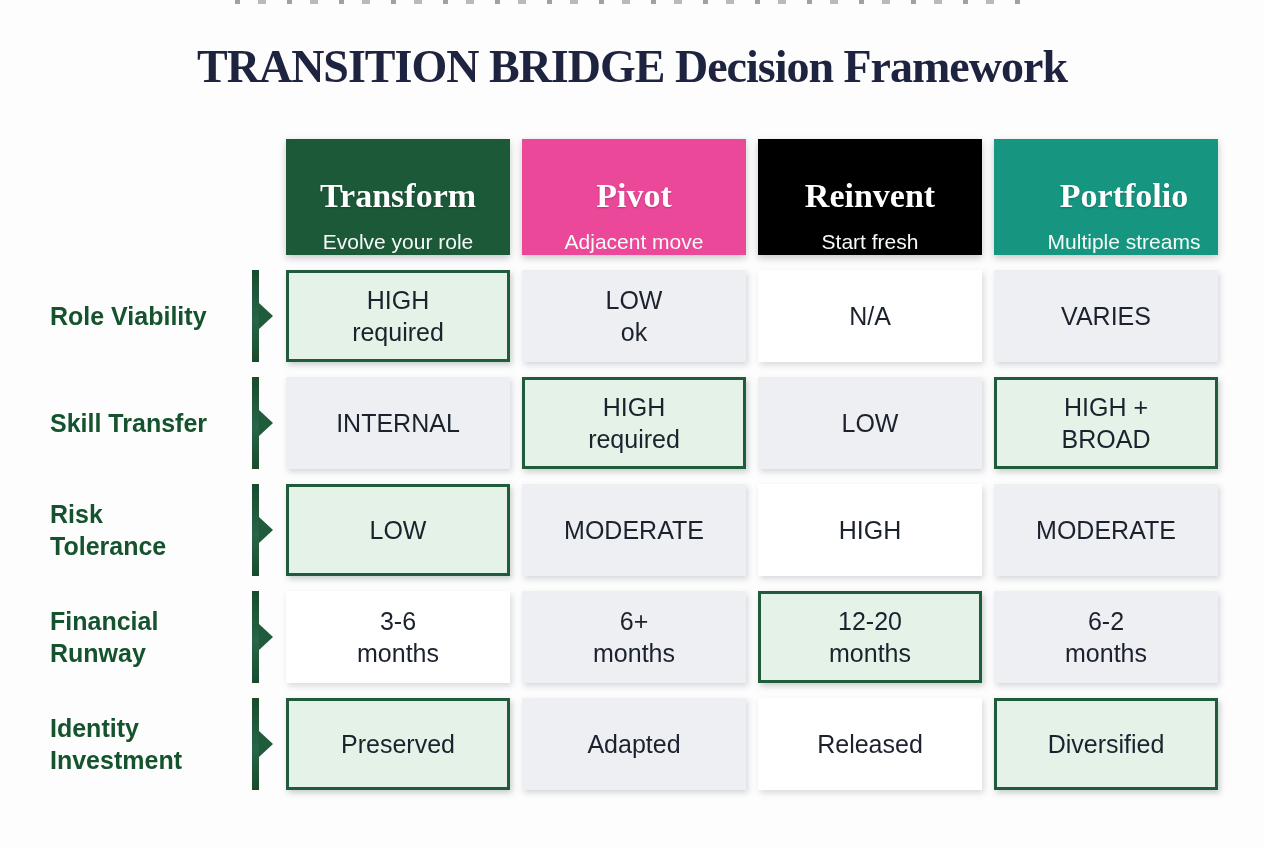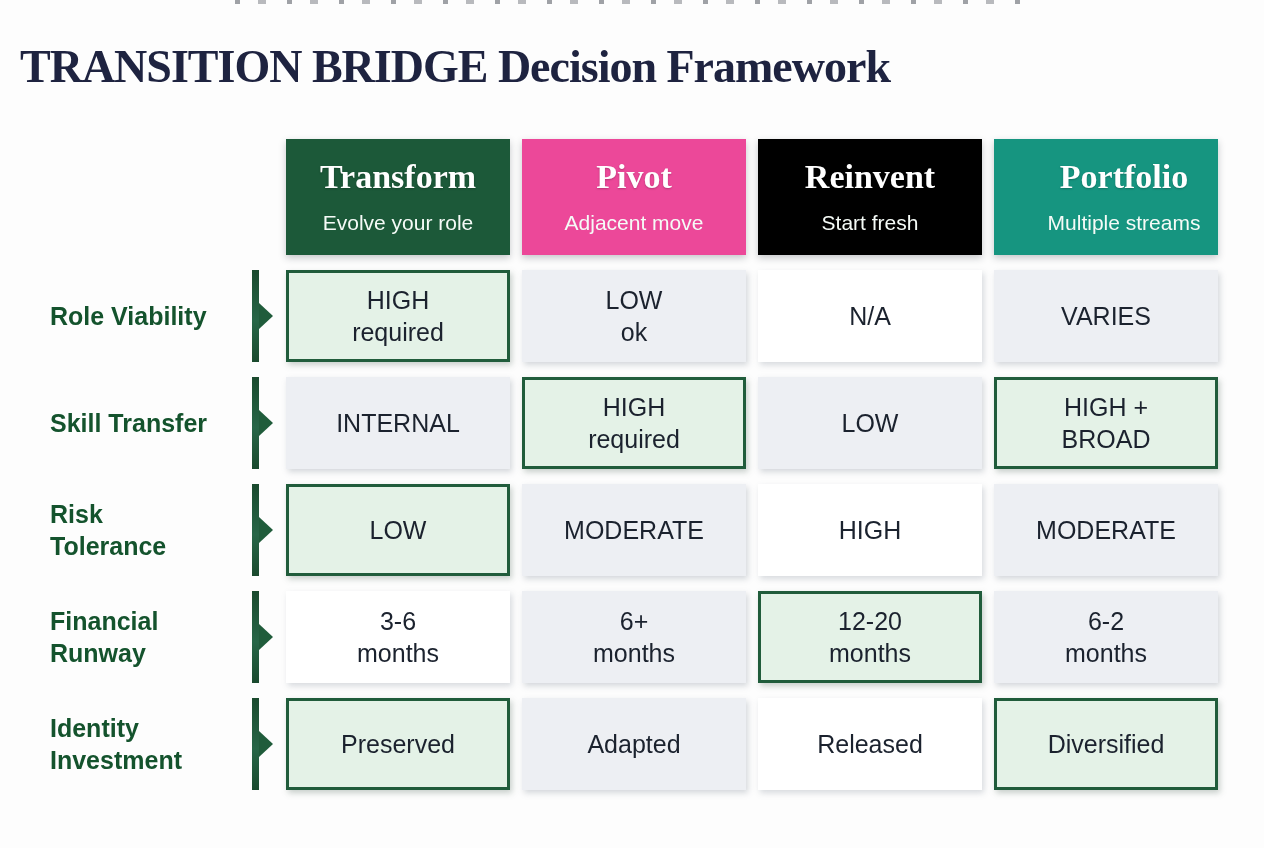--- a/index.html
+++ b/index.html
@@ -13,38 +13,39 @@
   }
   .top-noise{
     position:absolute;top:0;left:235px;width:800px;height:4px;
     background:repeating-linear-gradient(90deg,
       rgba(25,30,42,.75) 0 5px, transparent 5px 23px,
       rgba(25,30,42,.55) 23px 31px, transparent 31px 52px);
     opacity:.55;
   }
   .title{
     margin:40px 20px 0 20px;
+    text-align:center;
     font-family:"Liberation Serif","DejaVu Serif",serif;
     font-weight:700;
     font-size:46px;
     letter-spacing:-1px;
     color:#1e2340;
   }
   .framework{
     margin:46px 0 0 50px;
     display:grid;
     grid-template-columns:186px 26px repeat(4,224px);
     grid-template-rows:116px repeat(5,92px);
     column-gap:12px;
     row-gap:15px;
     grid-auto-flow:row;
   }
   .spacer{}
   .col-header{
-    display:flex;flex-direction:column;align-items:center;justify-content:center;
+    display:flex;flex-direction:column;align-items:center;justify-content:flex-end;
     color:#ffffff;
     box-shadow:0 3px 7px rgba(30,40,50,.25);
   }
   .hdr-title{
     font-family:"Liberation Serif","DejaVu Serif",serif;
     font-weight:700;
     font-size:34px;
     line-height:1.15;
     text-shadow:0 1px 2px rgba(0,0,0,.25);
   }

